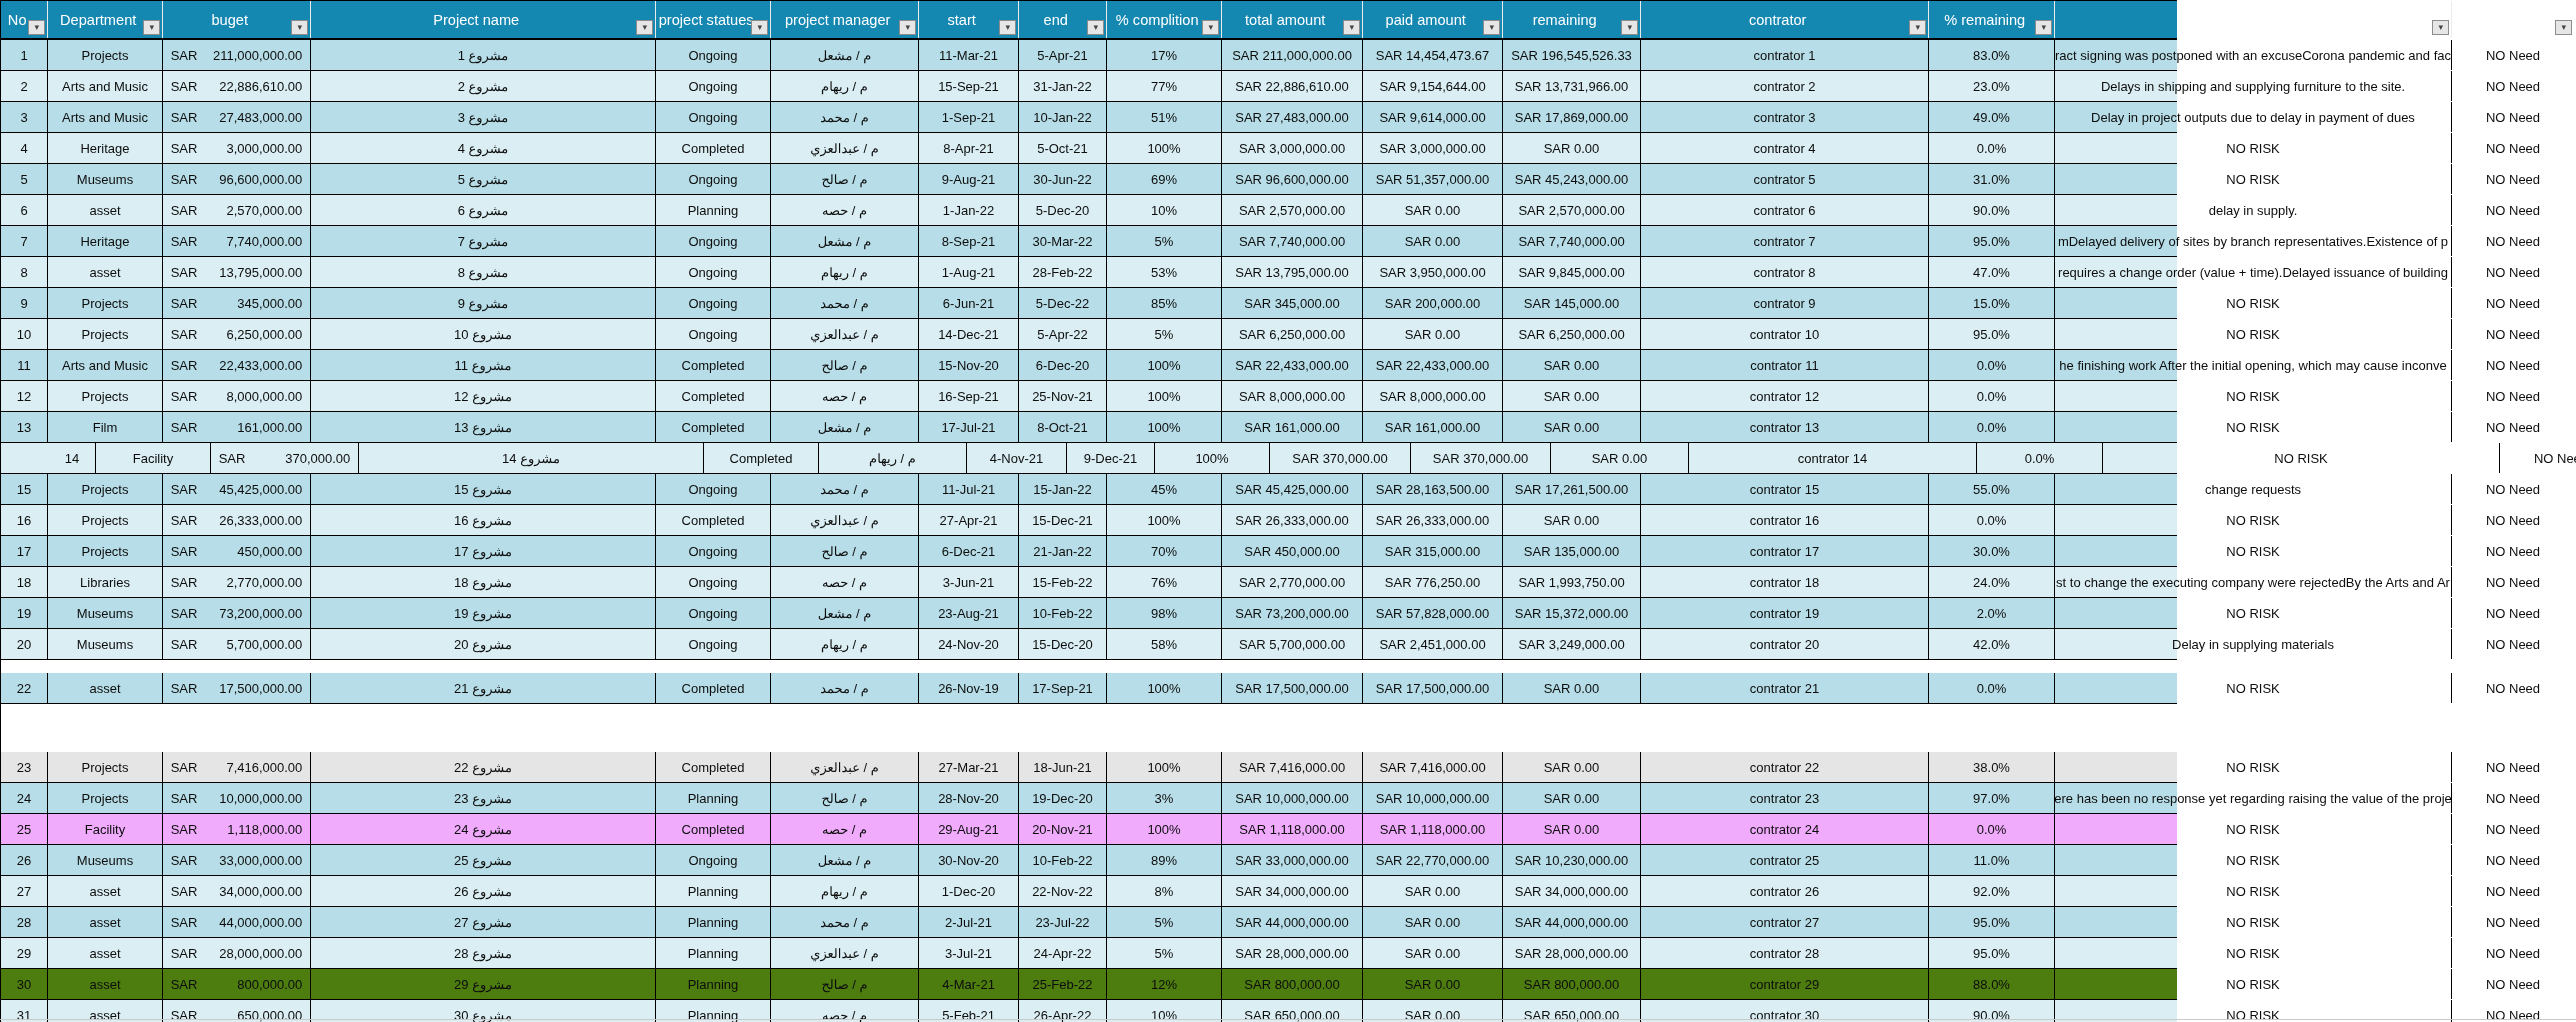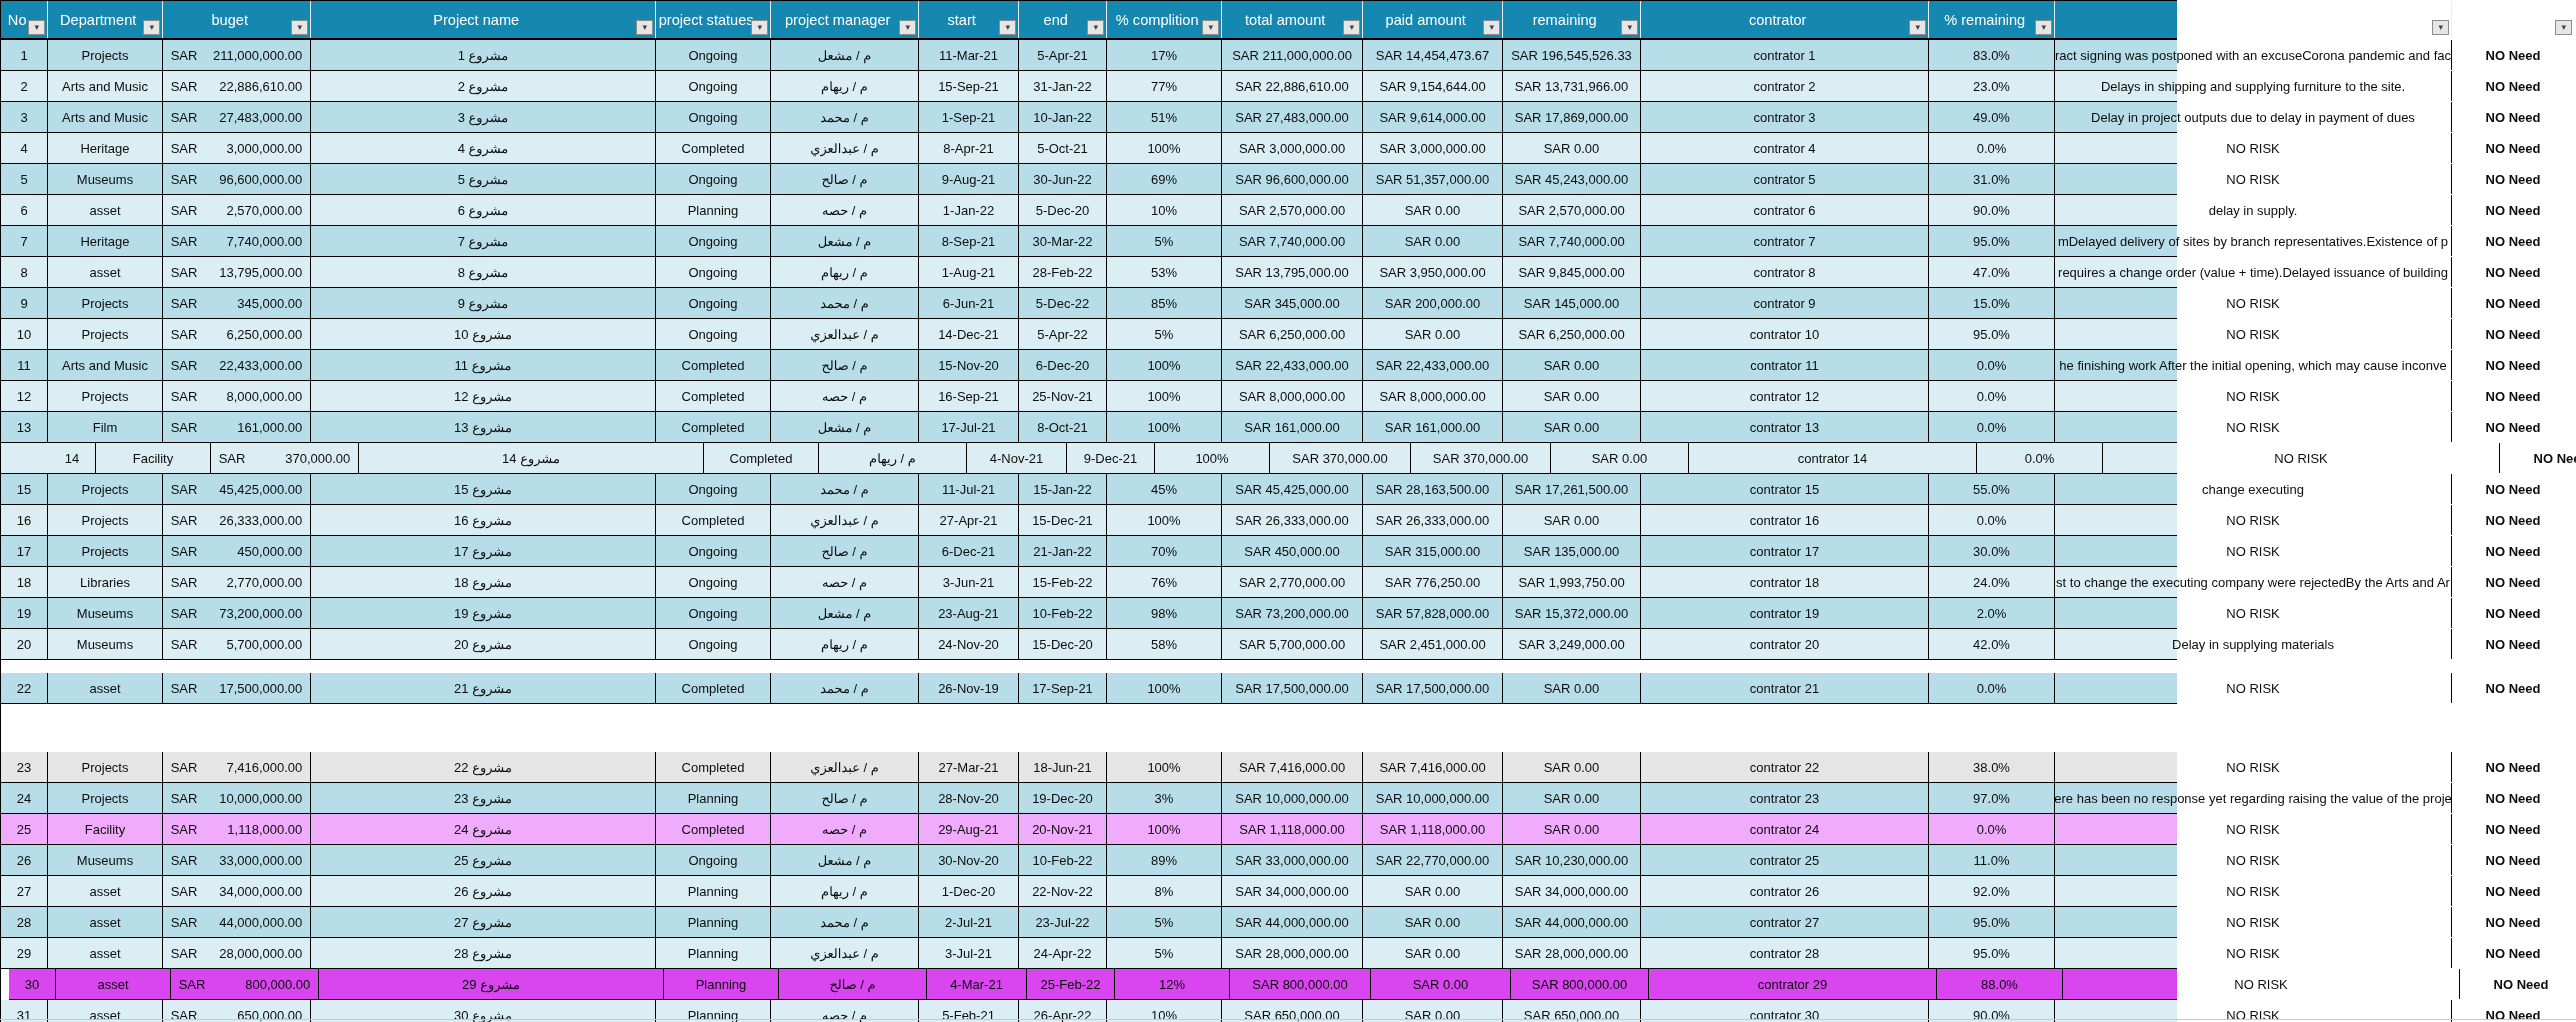--- a/index.html
+++ b/index.html
@@ -18,21 +18,21 @@
   .hl{padding:0 17px 0 3.4px;}
   .fbtn{position:absolute;right:1.7px;bottom:2.6px;width:17px;height:15.5px;
         background:#e6e6e6;border:0.9px solid #8c8c8c;box-sizing:border-box;
         display:flex;align-items:center;justify-content:center;}
   .farrow{font-size:7.7px;color:#444;line-height:1;}
   
   .row{height:31px;border-bottom:1.7px solid #000;box-sizing:border-box;}
   .cell{display:flex;align-items:center;justify-content:center;
         font-size:13px;color:#0d0d0d;overflow:hidden;white-space:nowrap;
         border-right:0.9px solid #000;box-sizing:border-box;padding:0 2.6px;}
-  .cell:last-child{border-right:none;font-weight:bold;}
+  .cell:last-child{border-right:none;}
   .col-buget{justify-content:space-between;padding:0 7.7px;}
   .bottom-line{position:absolute;left:0;right:0;top:1019px;height:0;
                border-top:0.9px solid #c9c9c9;}
 </style>
 </head>
 <body>
 
 <div class="sheet">
   <div class="grid-row header-row" style="background: rgb(21, 136, 178);">
       <div class="hc">
@@ -438,21 +438,21 @@
         <div class="cell col-status">Ongoing</div>
         <div class="cell col-manager">م / محمد</div>
         <div class="cell col-start">11-Jul-21</div>
         <div class="cell col-end">15-Jan-22</div>
         <div class="cell col-completion">45%</div>
         <div class="cell col-total">SAR 45,425,000.00</div>
         <div class="cell col-paid">SAR 28,163,500.00</div>
         <div class="cell col-remaining">SAR 17,261,500.00</div>
         <div class="cell col-contractor">contrator 15</div>
         <div class="cell col-remaining_pct">55.0%</div>
-        <div class="cell col-risk">change executing</div>
+        <div class="cell col-risk">change requests</div>
         <div class="cell col-support">NO Need</div>
       </div>
       <div class="grid-row row" style="background: rgb(218, 238, 243);">
         <div class="cell col-no">16</div>
         <div class="cell col-department">Projects</div>
         <div class="cell col-buget">
           <span>SAR</span>
           <span>26,333,000.00</span>
         </div>
         <div class="cell col-project_name">مشروع 16</div>
@@ -714,21 +714,21 @@
         <div class="cell col-end">24-Apr-22</div>
         <div class="cell col-completion">5%</div>
         <div class="cell col-total">SAR 28,000,000.00</div>
         <div class="cell col-paid">SAR 0.00</div>
         <div class="cell col-remaining">SAR 28,000,000.00</div>
         <div class="cell col-contractor">contrator 28</div>
         <div class="cell col-remaining_pct">95.0%</div>
         <div class="cell col-risk">NO RISK</div>
         <div class="cell col-support">NO Need</div>
       </div>
-      <div class="grid-row row" style="background: #d946ef; margin-left: 8px;">
+      <div class="grid-row row" style="background: #4d7c0f;">
         <div class="cell col-no">30</div>
         <div class="cell col-department">asset</div>
         <div class="cell col-buget">
           <span>SAR</span>
           <span>800,000.00</span>
         </div>
         <div class="cell col-project_name">مشروع 29</div>
         <div class="cell col-status">Planning</div>
         <div class="cell col-manager">م / صالح</div>
         <div class="cell col-start">4-Mar-21</div>

